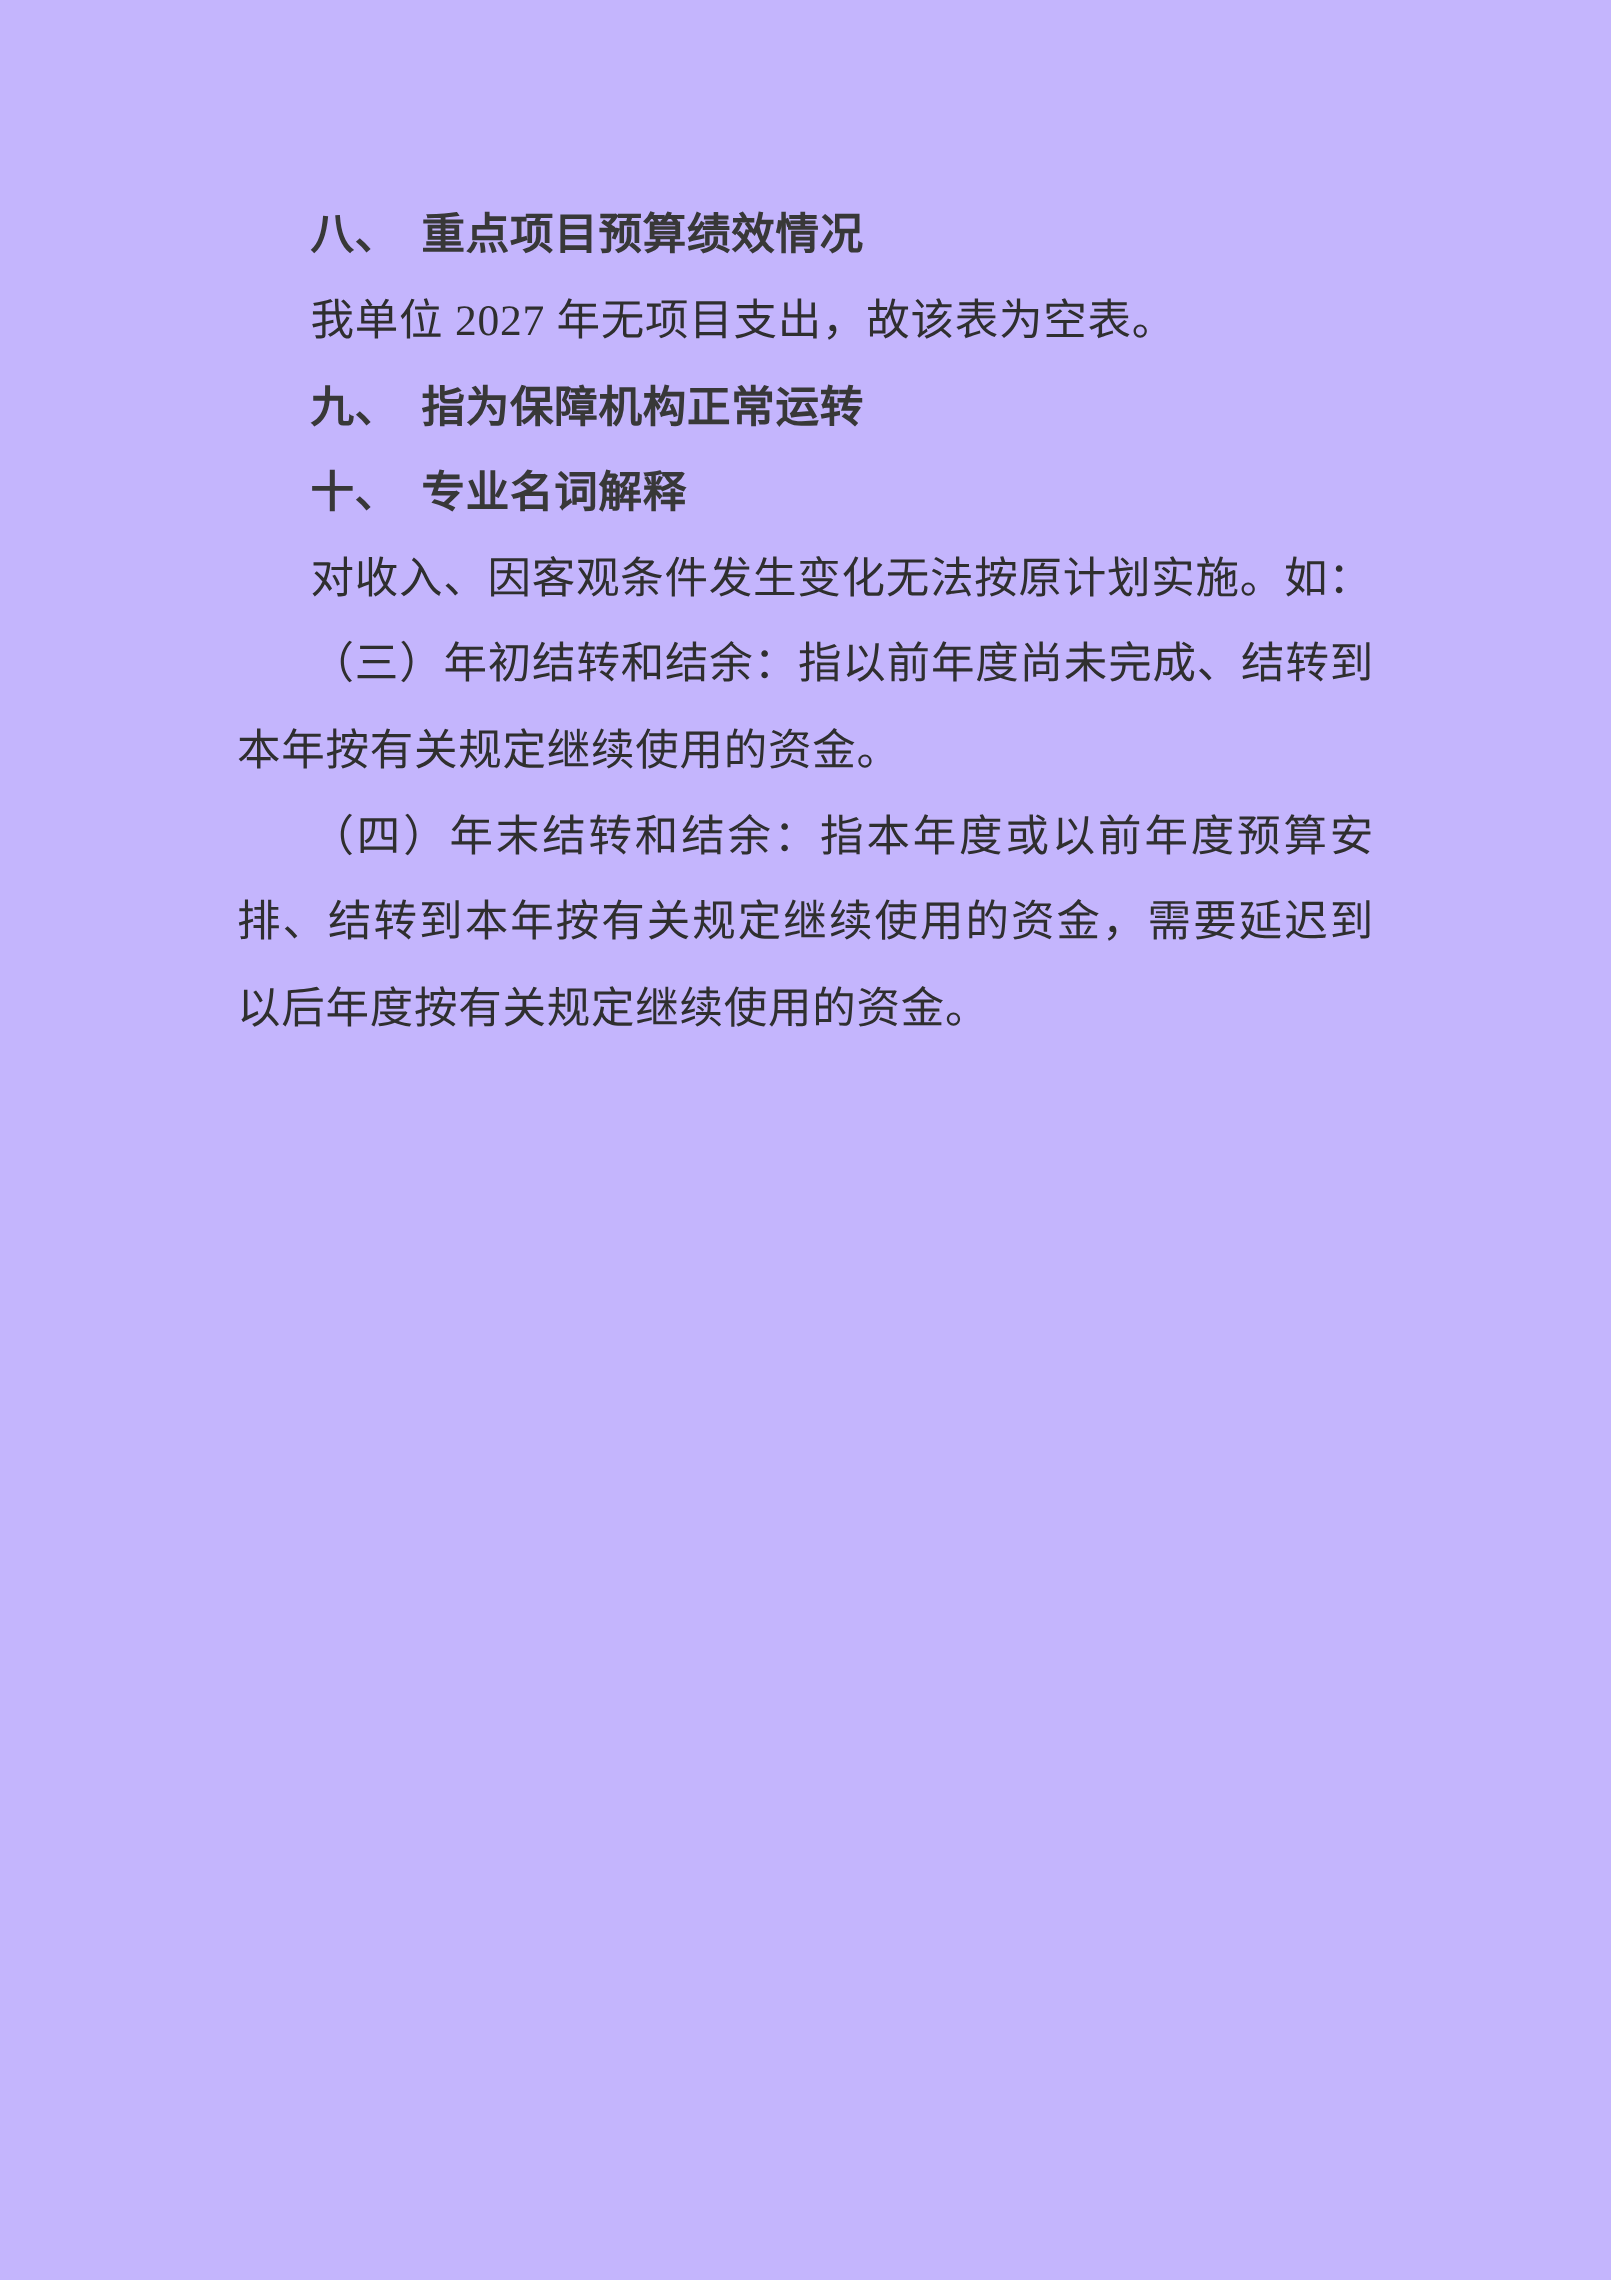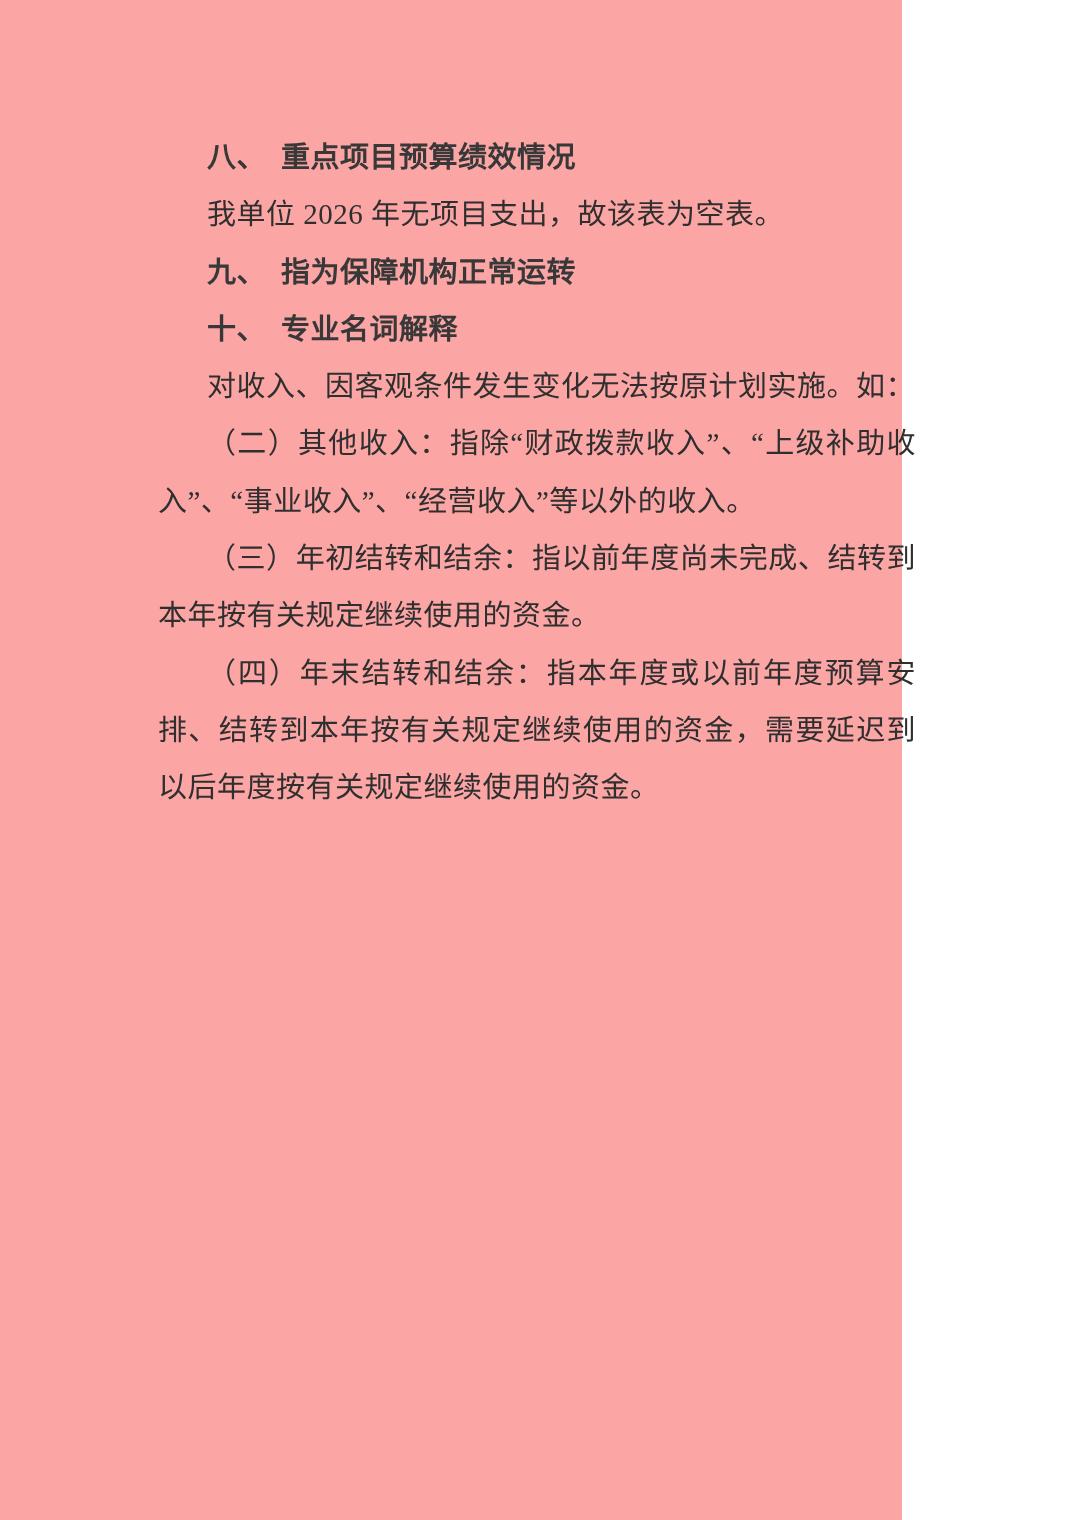--- a/index.html
+++ b/index.html
@@ -7,23 +7,23 @@
   body {
     width: 1074px;
     height: 1520px;
     position: relative;
     overflow: hidden;
     font-family: "Liberation Serif", "DejaVu Serif", serif;
   }
   .page {
     position: absolute;
     left: 0; top: 0;
-    width: 902px;
+    width: 1074px;
     height: 1520px;
-    background: #fca5a5;
+    background: #c4b5fd;
   }
   .content {
     position: absolute;
     left: 158px;
     top: 129px;
     width: 758px;
     font-size: 29px;
     line-height: 57.3px;
     color: #2f2f2f;
   }
@@ -46,31 +46,30 @@
   .heading .heading-title { margin-left: 15px; }
 </style>
 </head>
 <body>
 
 <div class="page">
   <div class="content">
 
     <h2 class="heading"><span class="heading-num">八、</span><span class="heading-title">重点项目预算绩效情况</span></h2>
 
-    <p class="para">我单位 2026 年无项目支出，故该表为空表。</p>
+    <p class="para">我单位 2027 年无项目支出，故该表为空表。</p>
 
     <h2 class="heading"><span class="heading-num">九、</span><span class="heading-title">指为保障机构正常运转</span></h2>
 
 
     <h2 class="heading"><span class="heading-num">十、</span><span class="heading-title">专业名词解释</span></h2>
 
     <p class="para">对收入、因客观条件发生变化无法按原计划实施。如：</p>
 
 
-    <p class="para">（二）其他收入：指除“财政拨款收入”、“上级补助收入”、“事业收入”、“经营收入”等以外的收入。</p>
 
     <p class="para">（三）年初结转和结余：指以前年度尚未完成、结转到本年按有关规定继续使用的资金。</p>
 
     <p class="para">（四）年末结转和结余：指本年度或以前年度预算安排、结转到本年按有关规定继续使用的资金，需要延迟到以后年度按有关规定继续使用的资金。</p>
 
 
 
   </div>
 </div>
 

